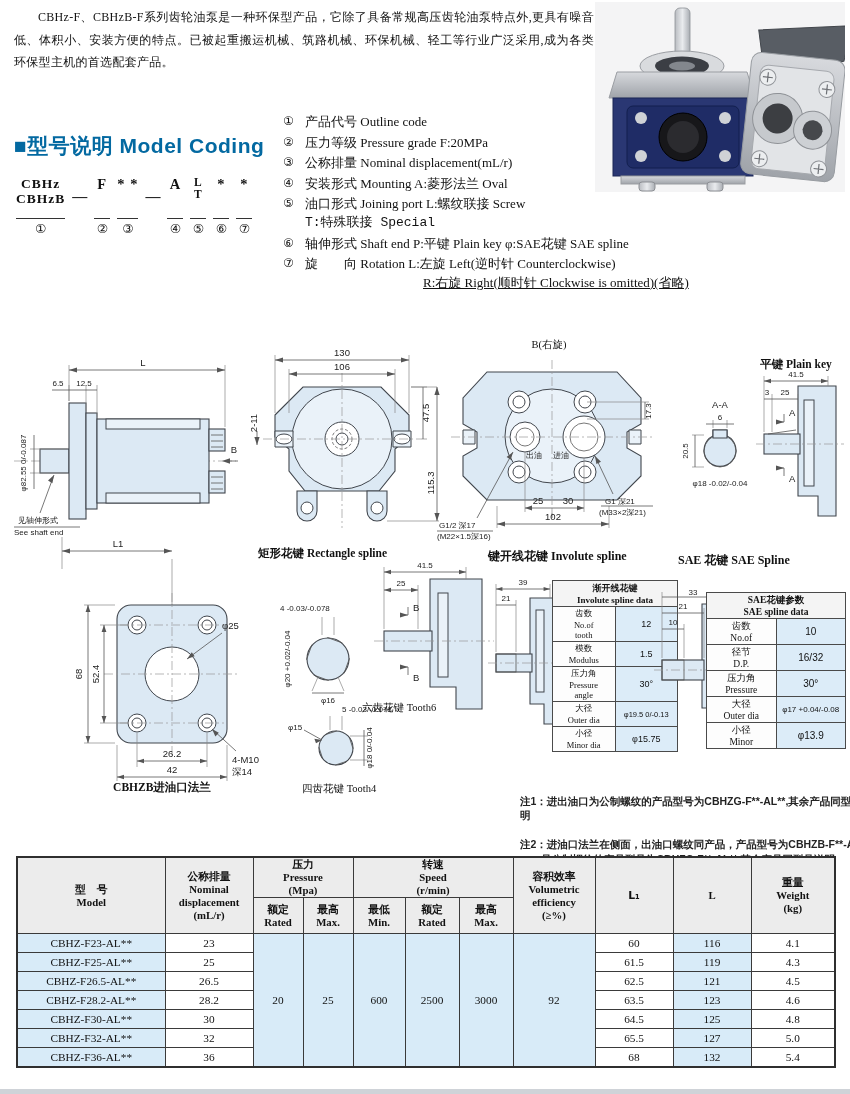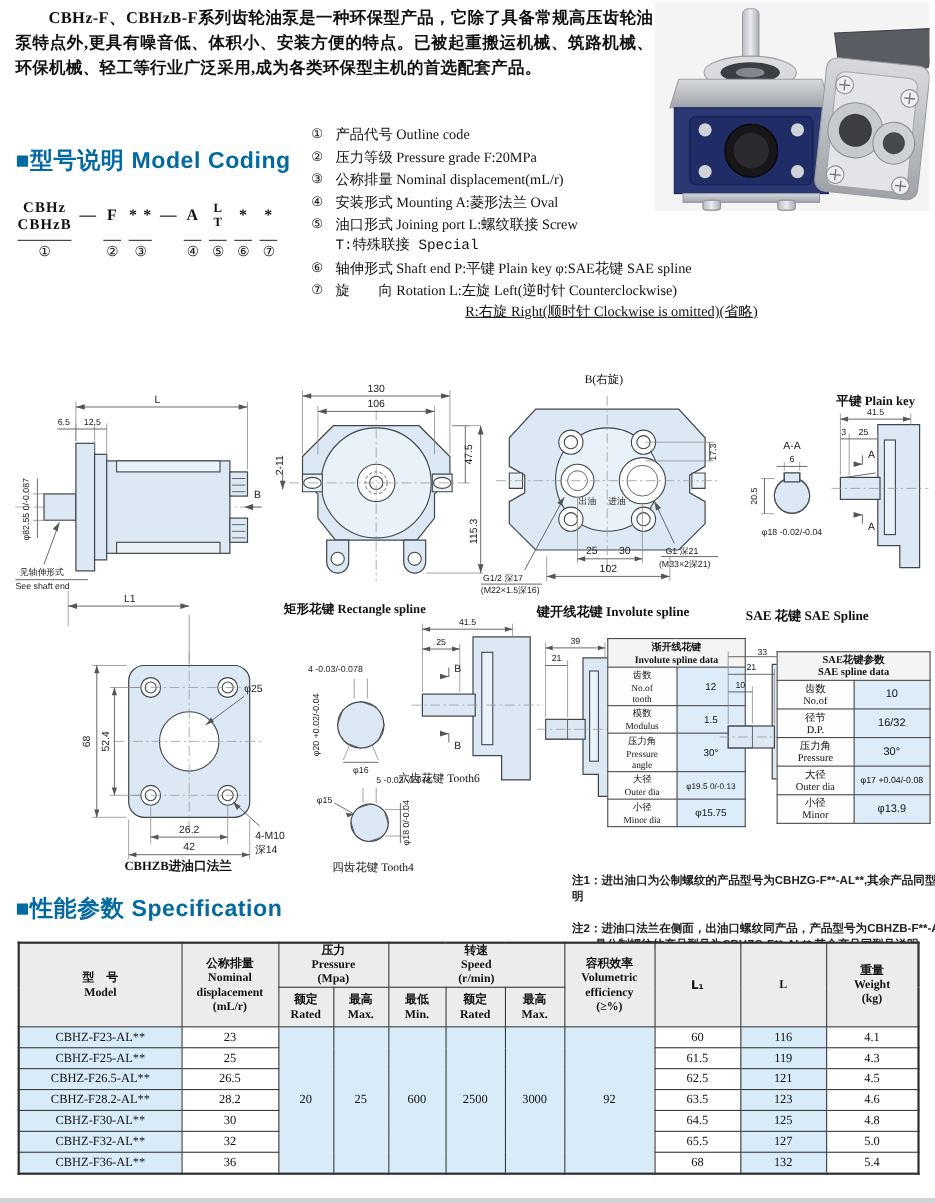--- a/index.html
+++ b/index.html
@@ -1,25 +1,25 @@
 <!DOCTYPE html>
 <html><head>
 <meta charset="utf-8">
 <style>
   html,body{margin:0;padding:0;background:#fff;}
   .page{position:relative;width:850px;height:1094px;background:#ffffff;overflow:hidden;
         font-family:"Liberation Serif",serif;color:#111;}
-  .intro{position:absolute;left:14px;top:6px;width:580px;font-size:15px;line-height:22.5px;
-         font-weight:700;text-align:justify;text-indent:2em;letter-spacing:0.3px;}
+  .intro{position:absolute;left:14px;top:6px;width:580px;font-size:12px;line-height:22.5px;
+         font-weight:400;text-align:justify;text-indent:2em;letter-spacing:0.3px;}
   .sec-head{position:absolute;font-family:"Liberation Sans",sans-serif;font-weight:600;
             font-size:21px;color:#0369a1;letter-spacing:0.5px;}
   
   .mcode{position:absolute;left:16px;top:176px;display:flex;align-items:flex-start;gap:7px;}
   .mc-item{display:flex;flex-direction:column;align-items:center;min-width:16px;}
-  .mc-val{height:40px;display:flex;flex-direction:column;justify-content:center;align-items:center;
+  .mc-val{height:40px;display:flex;flex-direction:column;align-items:center;
           font-size:14.5px;line-height:17px;font-weight:600;letter-spacing:1px;}
   .mc-val.sm{font-size:11.5px;line-height:12px;}
   .mc-rule{align-self:stretch;border-top:1.3px solid #333;margin-top:2px;}
   .mc-num{font-size:12.5px;margin-top:2px;font-family:"DejaVu Sans",sans-serif;}
   .mc-dash{height:40px;display:flex;align-items:center;font-size:15px;font-weight:600;}
   
   .coding{position:absolute;left:283px;top:112px;width:564px;font-size:13px;line-height:19px;}
   .citem{display:flex;margin-bottom:1.5px;}
   .cnum{width:22px;flex:0 0 22px;font-family:"DejaVu Sans",sans-serif;font-size:12px;}
   .ctext{flex:1;}
@@ -605,21 +605,20 @@
         </tr>
   </tbody>
     </table>
 
   <div class="notes">
     <div>注1：进出油口为公制螺纹的产品型号为CBHZG-F**-AL**,其余产品同型号说明</div>
     <div>注2：进油口法兰在侧面，出油口螺纹同产品，产品型号为CBHZB-F**-AL**,
 　　是公制螺纹的产品型号为CBHZG-F**-AL**,其余产品同型号说明</div>
   </div>
 
-  <div class="sec-head" style="left:14px;top:812px;">■性能参数 Specification</div>
 
   <table class="spec">
     <colgroup>
       <col style="width:148px">
         <col style="width:88px">
         <col style="width:50px">
         <col style="width:50px">
       <col style="width:52px">
         <col style="width:54px">
         <col style="width:54px">

